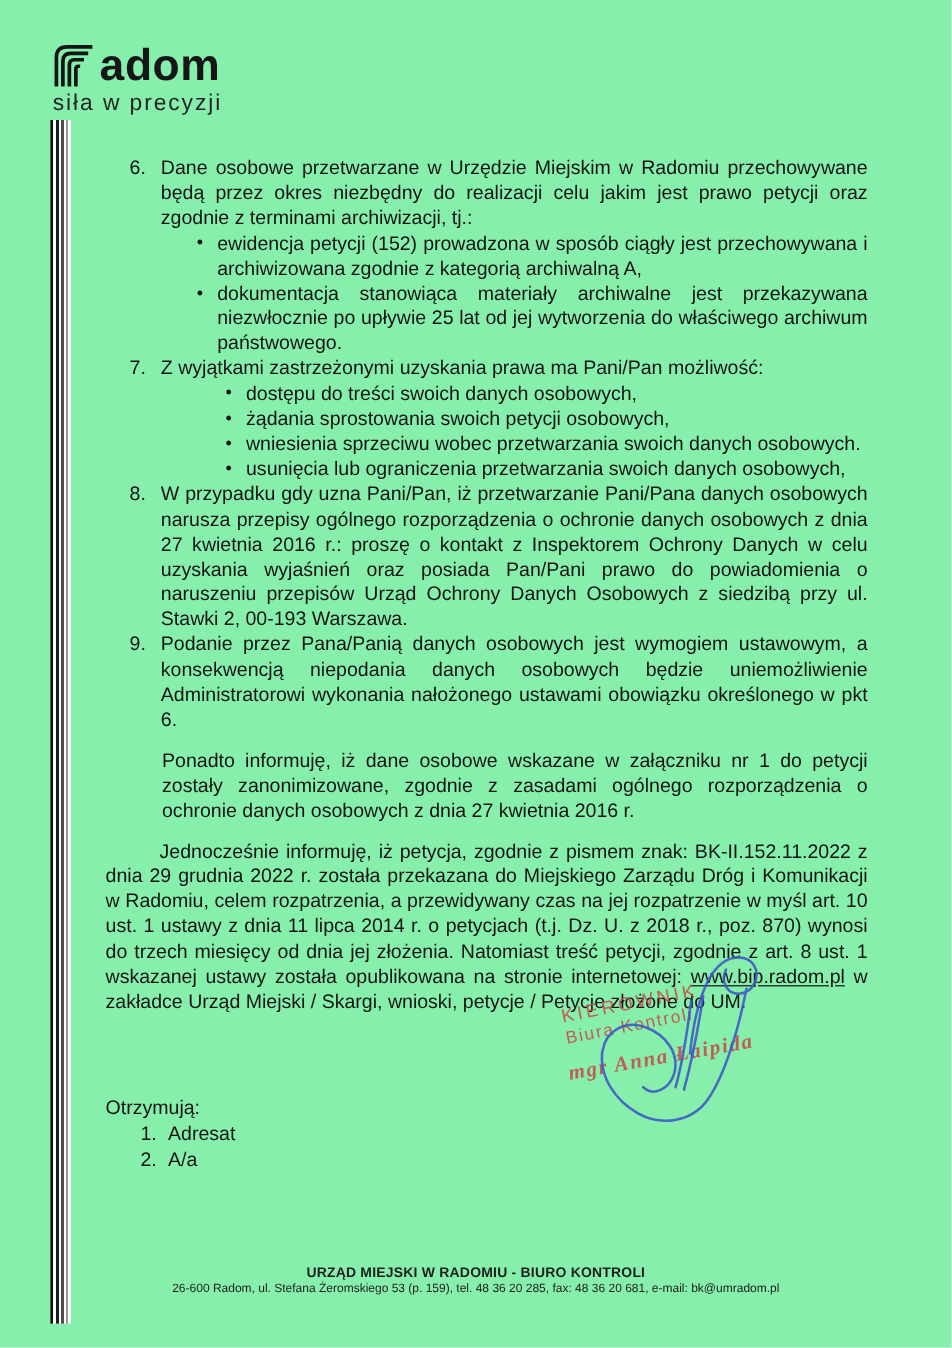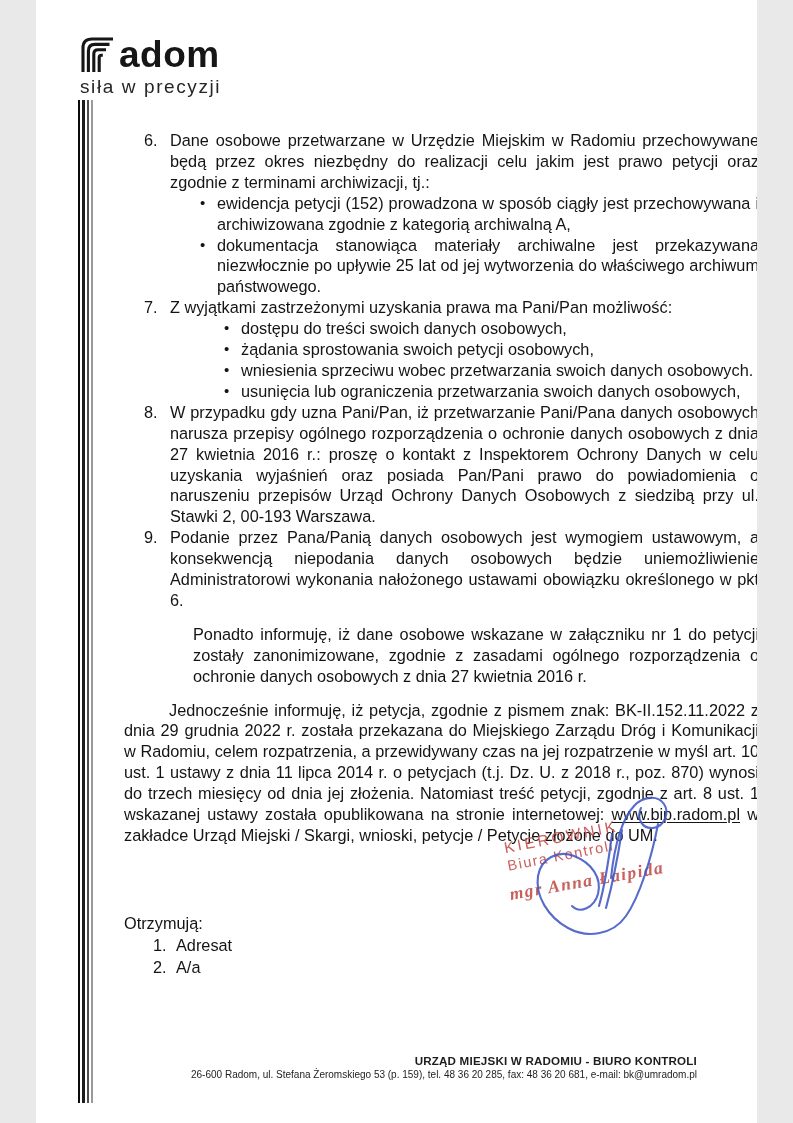--- a/index.html
+++ b/index.html
@@ -1,19 +1,19 @@
 <!DOCTYPE html>
 <html><head>
 <meta charset="utf-8">
 <style>
   * { margin:0; padding:0; box-sizing:border-box; }
   html,body { background:#e9e9e9; }
   .page {
-    position:relative; width:721px; height:1123px; margin:0 auto;
-    background:#ffffff; overflow:hidden;
+    position:relative; width:793px; height:1123px; margin:0 auto;
+    background:#86efac; overflow:hidden;
     font-family:"Liberation Sans", sans-serif; color:#161616;text-decoration:underline;
   }
 
   
   .logo { position:absolute; left:44px; top:34px; }
   .brand-row { display:flex; align-items:flex-end; height:40px; }
   .r-glyph { display:block; margin-right:3px; }
   .brand-text {
     font-size:37px; font-weight:700; letter-spacing:0.5px;
     line-height:38px; color:#161616;
@@ -41,21 +41,21 @@
   }
   .numitem { display:flex; margin-left:20px; }
   .numitem .num { flex:0 0 26px; }
   .numitem .itext { flex:1; }
   .bullets { list-style:none; margin-left:29px; }
   .bullets.deep { margin-left:53px; }
   .bullets li { position:relative; padding-left:18px; }
   .bullets li::before {
     content:"\2022"; position:absolute; left:1px; top:0; font-size:15px;
   }
-  .p-ponadto { margin-top:13px; margin-left:69px; }
+  .p-ponadto { margin-top:13px; margin-left:47px; }
   .p-jedno { margin-top:13px; text-indent:45px; }
   .weblink { text-decoration:underline; text-underline-offset:2px; }
 
   
   .stamp {
     position:absolute; left:468px; top:820px; width:200px;
     transform:rotate(-11deg); color:#c4524e; opacity:0.92;
   }
   .stamp-l1 { font-size:15.5px; letter-spacing:3px; font-weight:400; }
   .stamp-l2 { font-size:14.5px; letter-spacing:1.5px; margin-top:1px; }
@@ -66,21 +66,21 @@
     font-size:17.5px; letter-spacing:1.5px; color:#c4524e; opacity:0.92;
   }
   .signature { position:absolute; left:460px; top:780px; }
 
   
   .received { position:absolute; left:88px; top:913px; font-size:16.3px; line-height:21px; color:#141414; }
   .received .row { display:flex; margin-left:29px; margin-top:1px; }
   .received .rnum { flex:0 0 23px; }
 
   .footer {
-    position:absolute; left:60px; right:60px; top:1054px; text-align:right; color:#1d1d1d;
+    position:absolute; left:60px; right:60px; top:1054px; text-align:center; color:#1d1d1d;
   }
   .footer-title { font-size:11.6px; font-weight:700; letter-spacing:0.2px; }
   .footer-addr { font-size:10px; margin-top:2px; }
 </style>
 </head>
 <body>
 
 <div class="page">
 
   <div class="logo">

